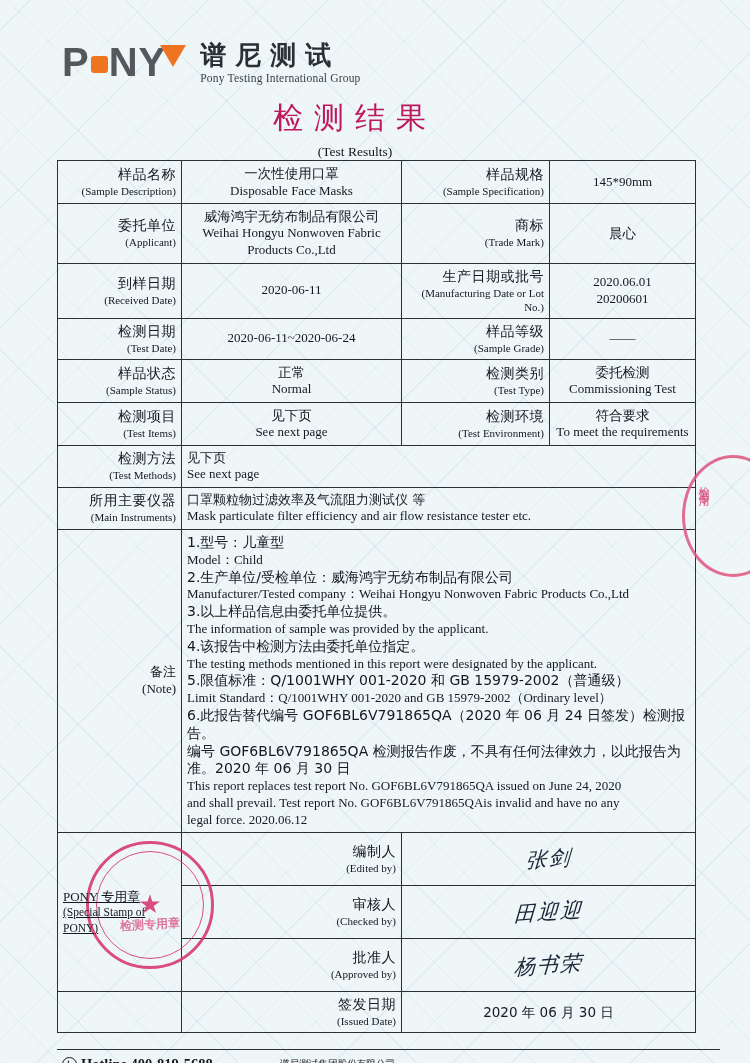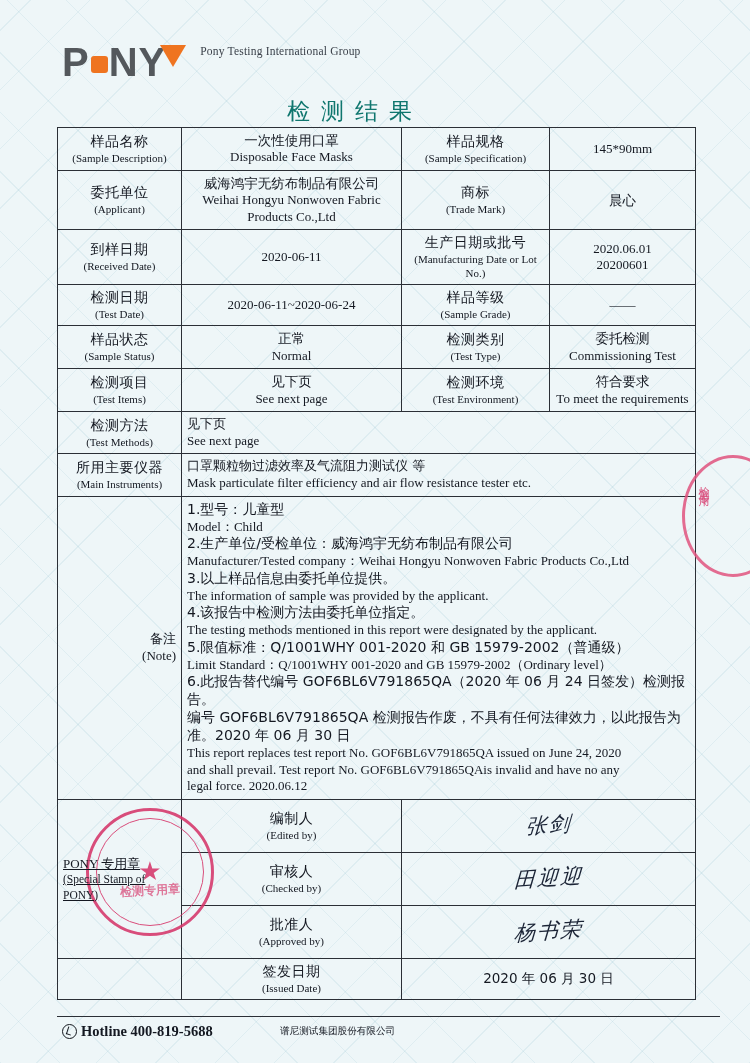--- a/index.html
+++ b/index.html
@@ -92,25 +92,25 @@
     margin-top: 3px;
     font-family: "Liberation Serif", serif;
   }
 
   .title-block {
     text-align: center;
     margin-top: 14px;
     margin-right: 40px;
   }
   .doc-title {
-    font-size: 23px;
+    font-size: 30px;
     letter-spacing: 11px;
     font-weight: normal;
     font-family: "DejaVu Sans", sans-serif;
-    color: #0f766e;
+    color: #be185d;
   }
   .doc-title-en {
     font-size: 13.5px;
     margin-top: 5px;
     color: #12161d;
   }
 
   
   .report-line {
     display: flex;
@@ -133,21 +133,21 @@
     background: transparent;
   }
   table.main td {
     border: 1px solid #2b2f36;
     padding: 4px 5px;
     vertical-align: middle;
     font-size: 13px;
     line-height: 1.28;
   }
   .lbl {
-    text-align: center;
+    text-align: right;
     line-height: 1.25;
   }
   .lbl .cn { font-size: 14px; font-family: "DejaVu Sans", sans-serif; letter-spacing: 0.5px;}
   .lbl .en { font-size: 11px; font-family: "Liberation Serif", serif; }
   .val { text-align: center; font-size: 13.5px; line-height: 1.3; }
   .val .cn { font-family: "DejaVu Sans", sans-serif; font-size: 13.5px; }
   .val-left { text-align: left; padding-left: 8px; font-size: 13.5px; line-height: 1.34; }
   .val-left .cn { font-family: "DejaVu Sans", sans-serif; }
 
   .note-label { text-align: right; }
@@ -294,27 +294,29 @@
 
   <div class="header">
     <div class="logo-wrap">
       <div class="pony-word">
         <span>P</span>
         <span class="pony-o-box"></span>
         <span>NY</span>
         <span class="pony-tri"></span>
       </div>
       <div class="cn-brand">
+        <div class="cn-brand-top">谱尼测试</div>
         <div class="cn-brand-sub">Pony Testing International Group</div>
       </div>
     </div>
   </div>
 
   <div class="title-block">
     <div class="doc-title">检测结果</div>
+    <div class="doc-title-en">(Test Results)</div>
   </div>
 
 
   <table class="main">
     <colgroup>
       <col style="width:124px">
       <col style="width:220px">
       <col style="width:148px">
       <col style="width:146px">
     </colgroup>

